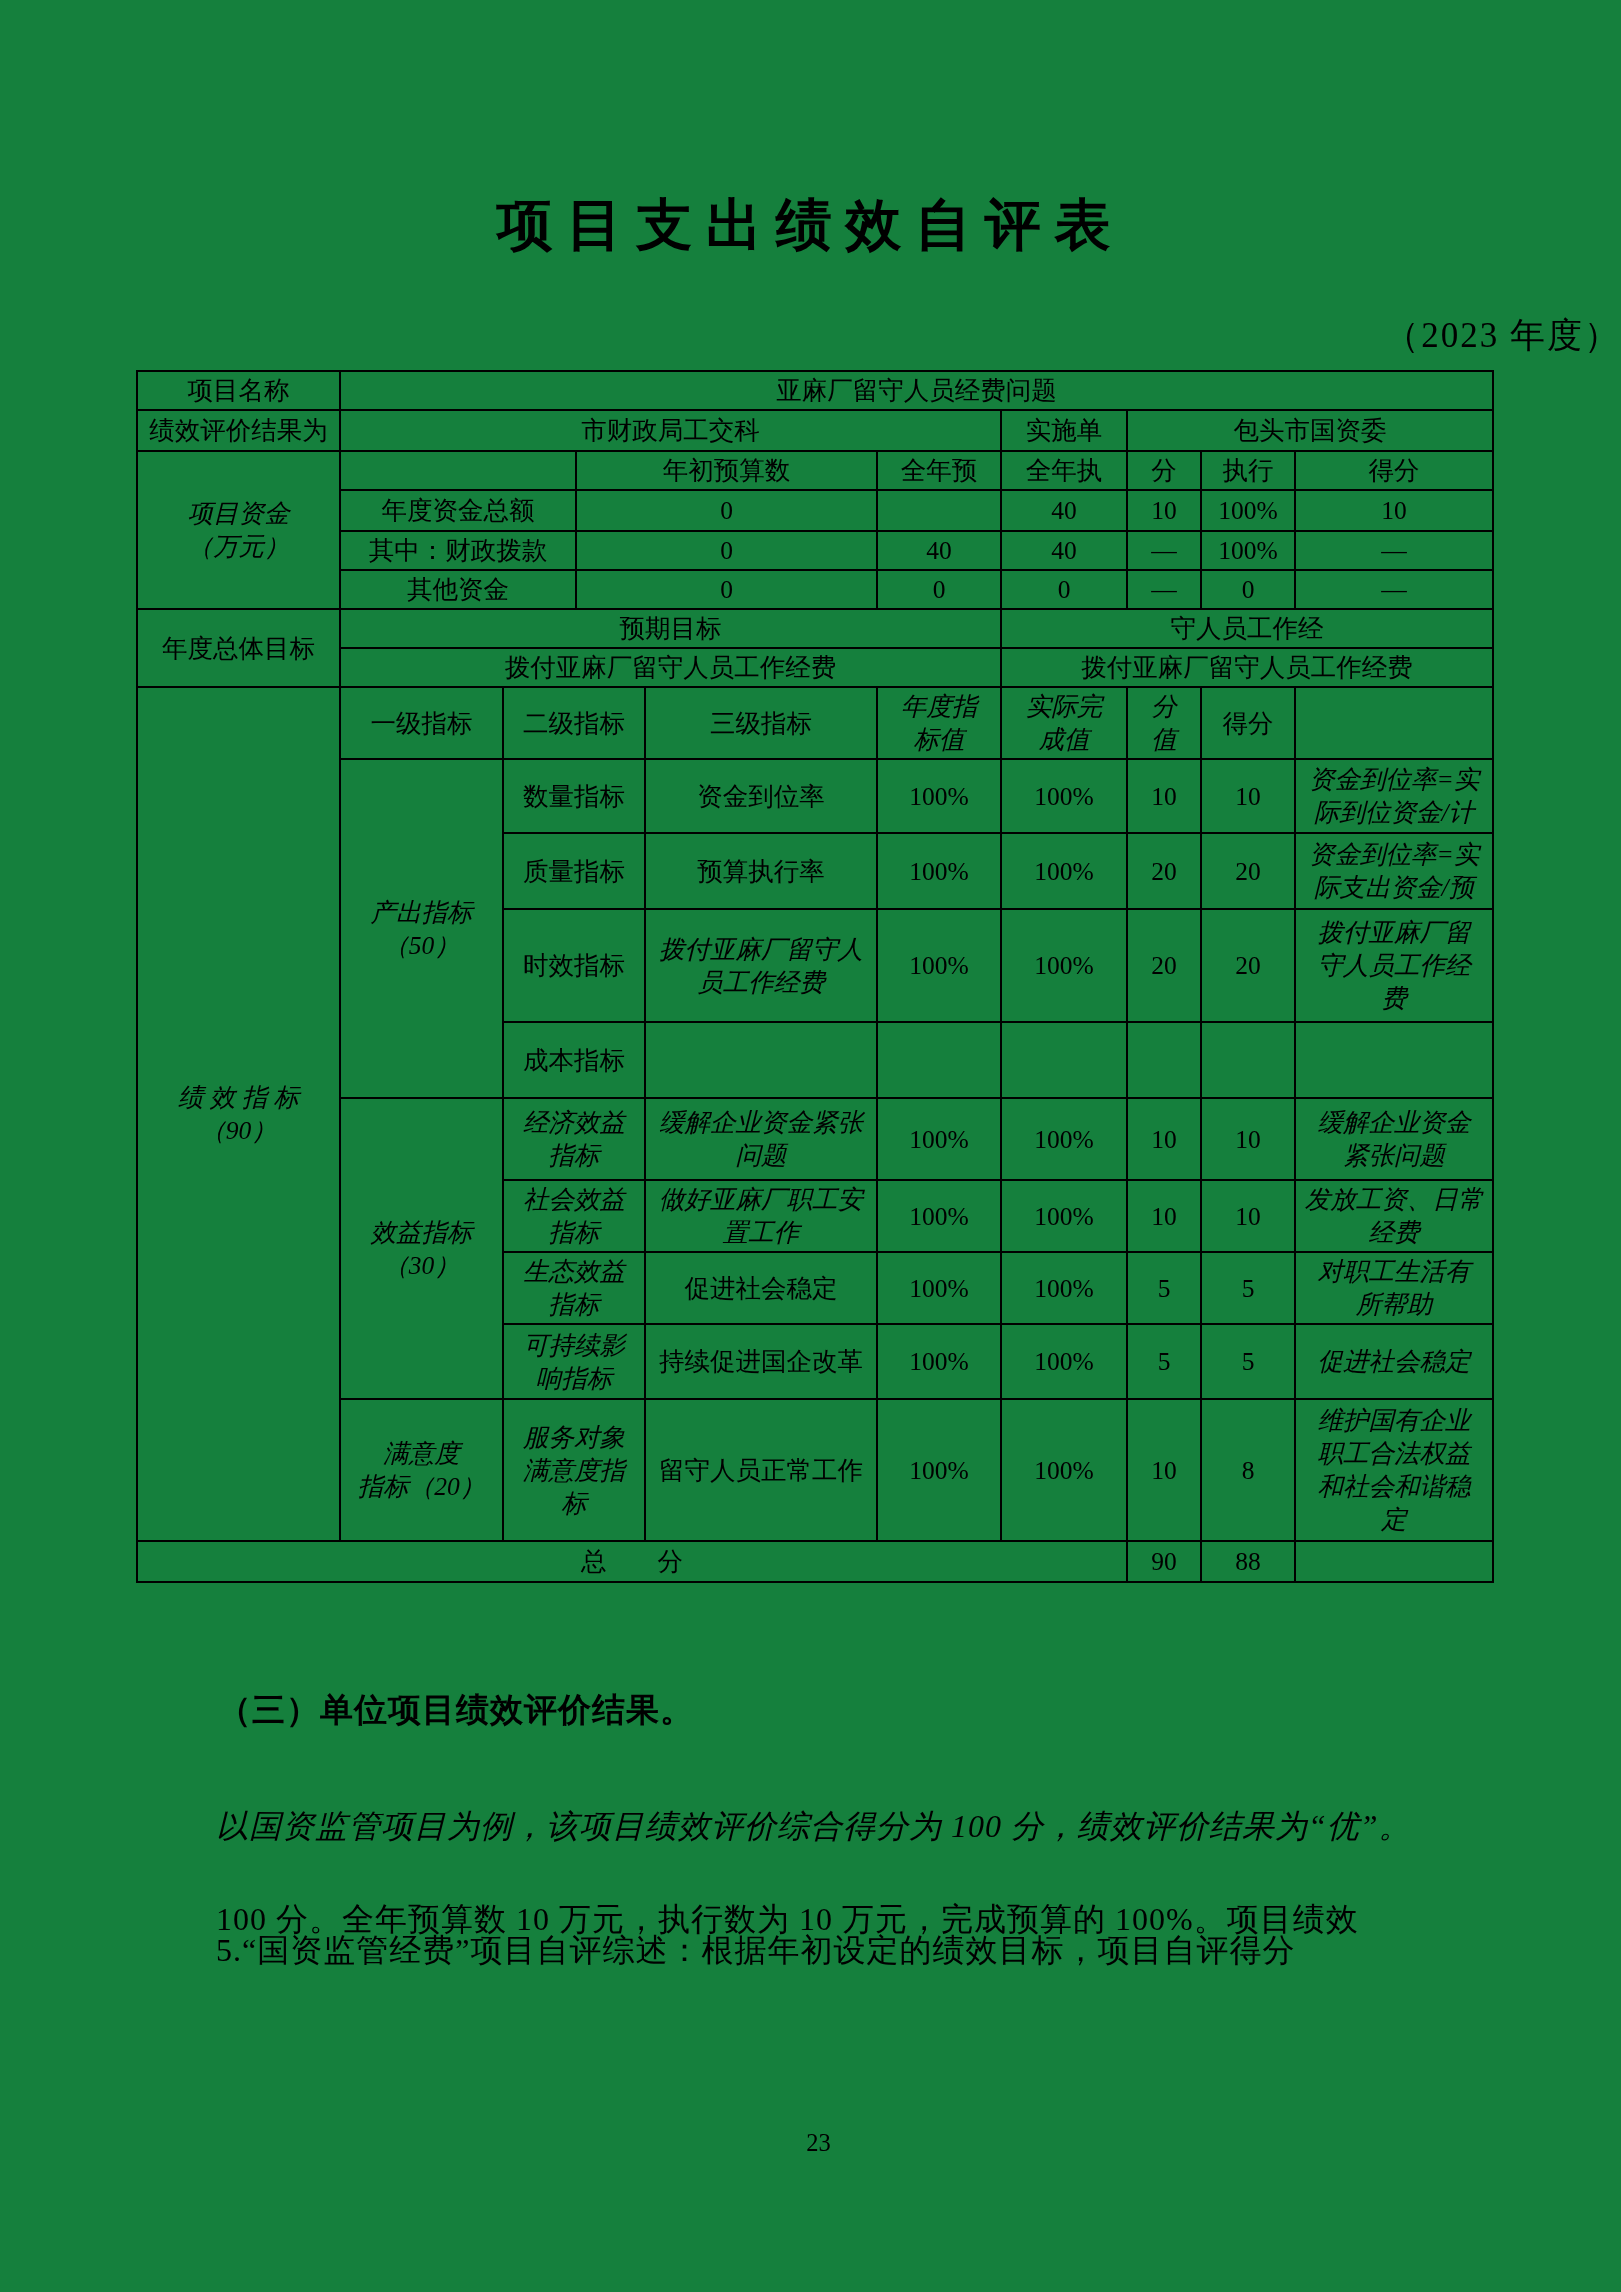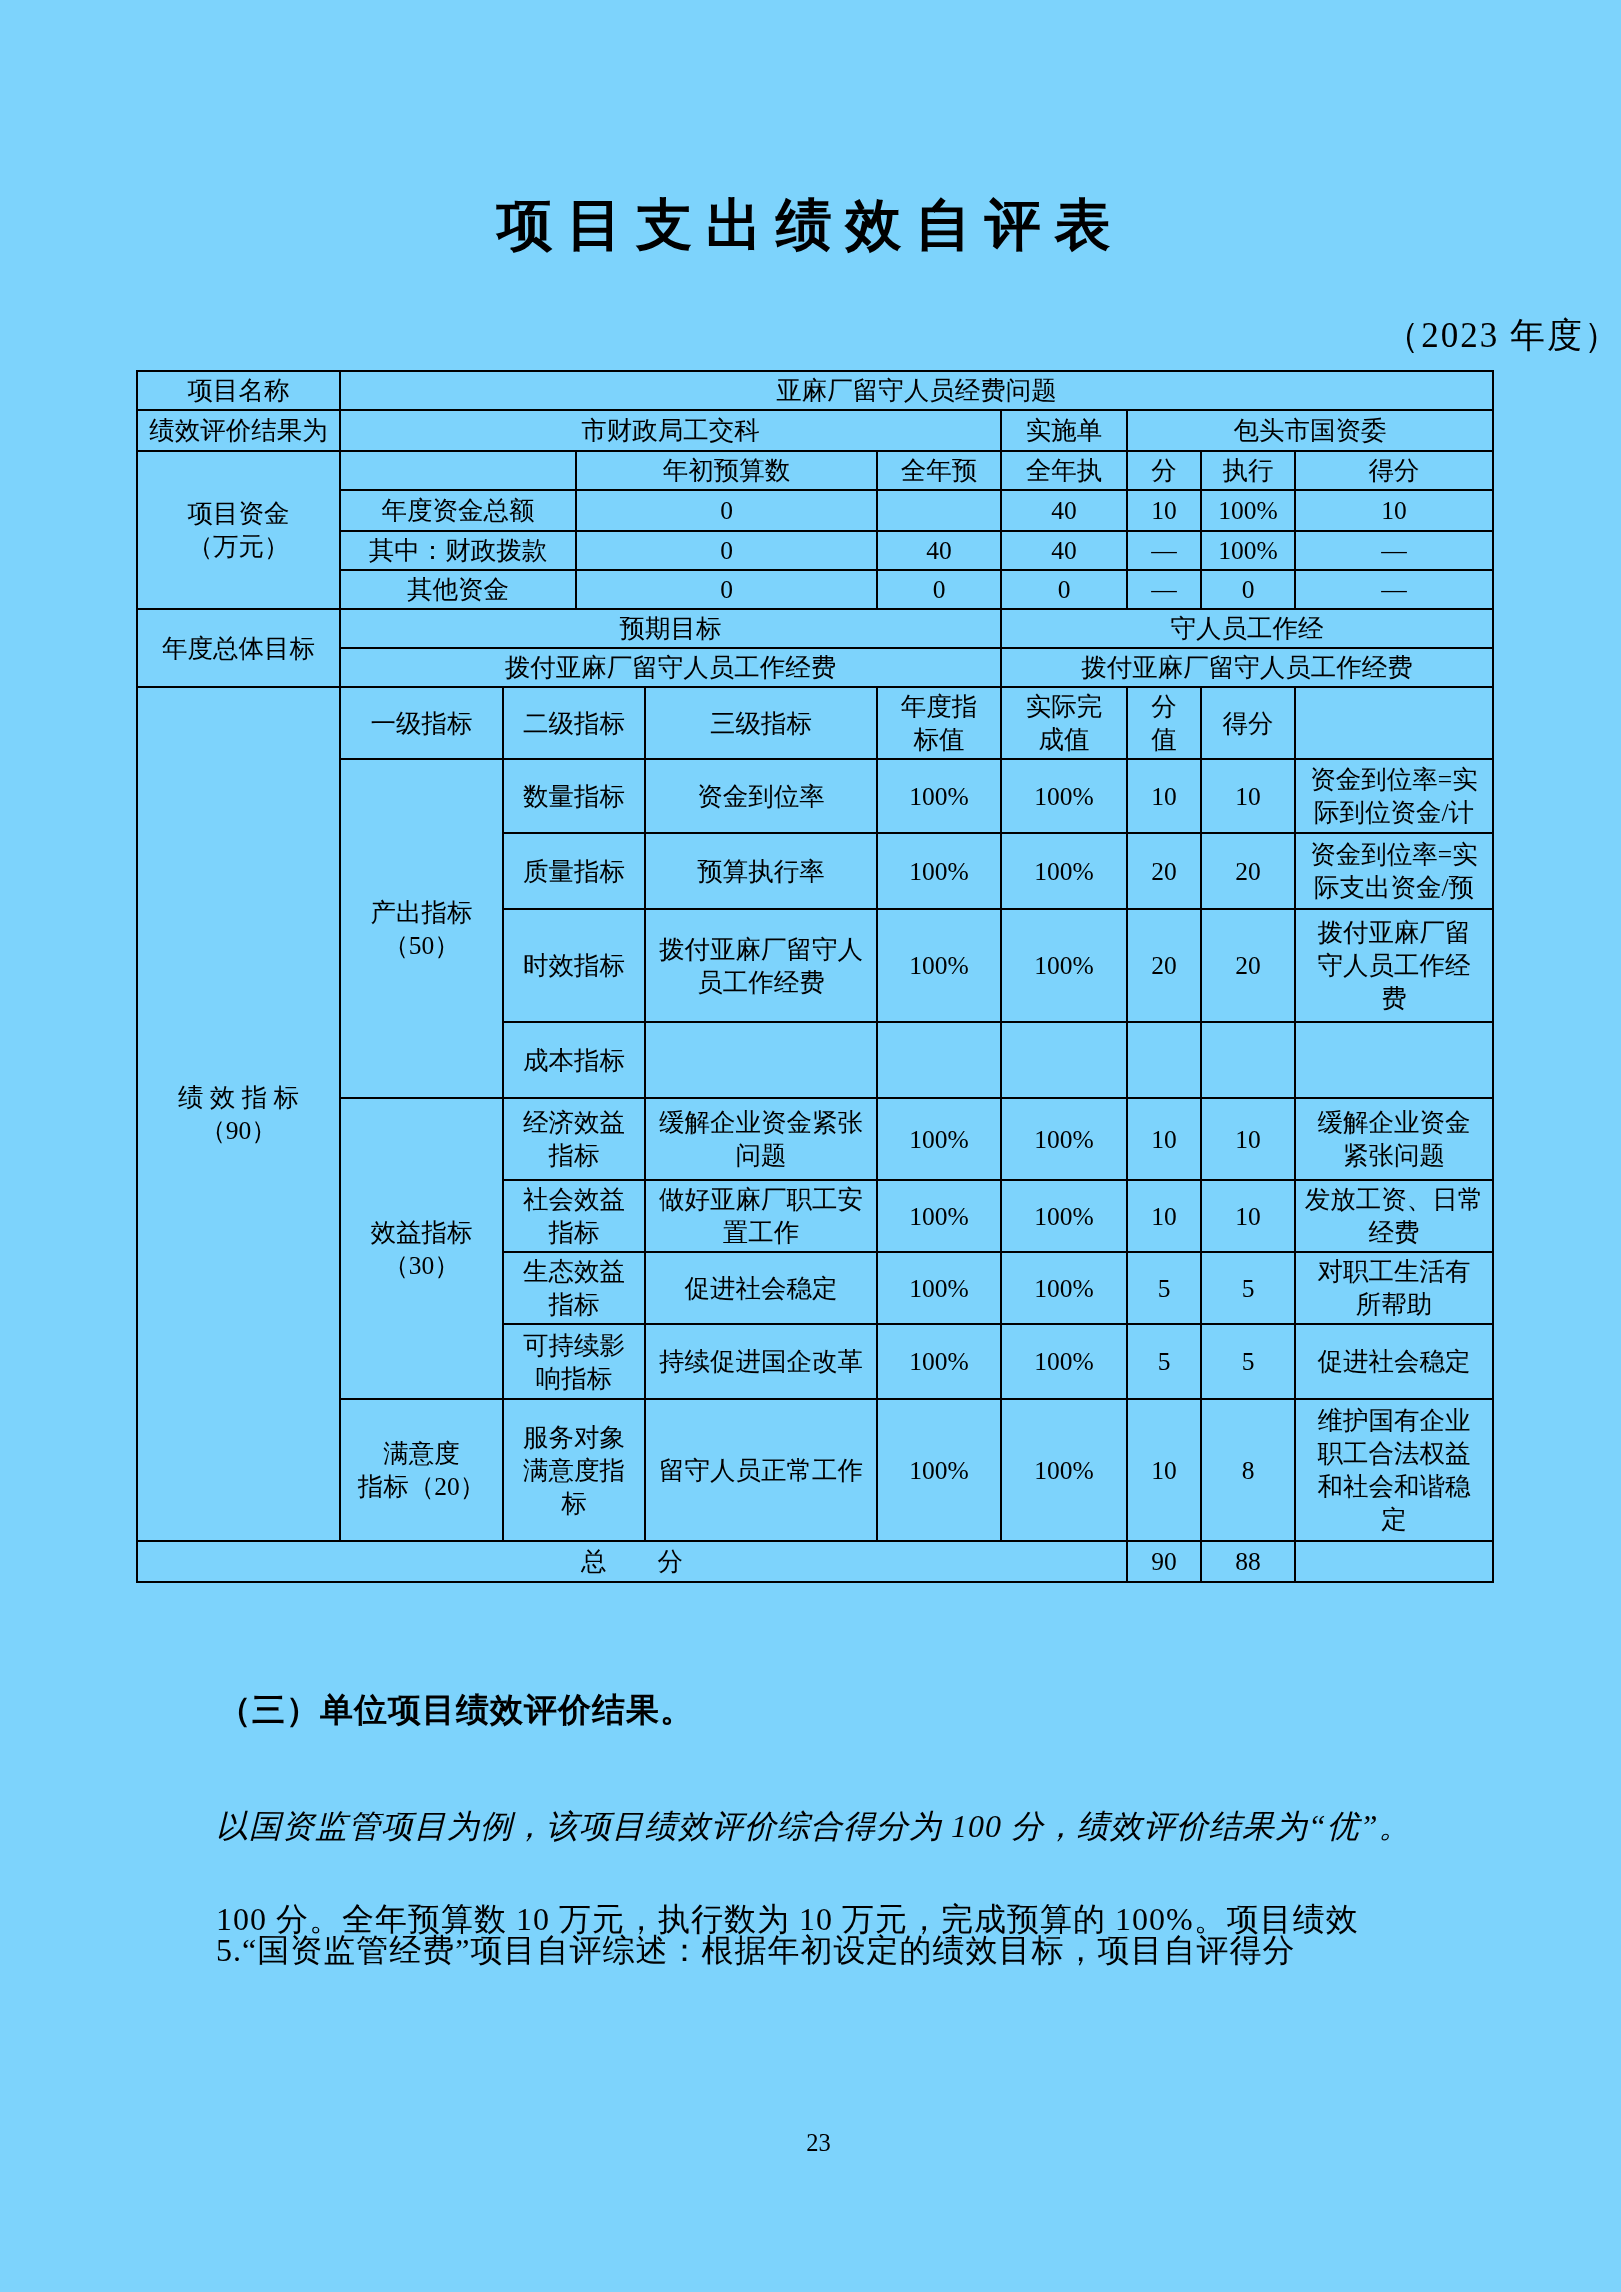--- a/index.html
+++ b/index.html
@@ -1,21 +1,21 @@
 <!DOCTYPE html>
 <html><head>
 <meta charset="utf-8">
 <style>
   * { margin:0; padding:0; box-sizing:border-box; }
   html,body { background:#888; }
   .page {
     position:relative;
     width:1621px; height:2293px;
     margin:0 auto;
-    background:#7dd3fc;
+    background:#15803d;
     color:#000;
     font-family:"Liberation Serif","DejaVu Serif",serif;
   }
   .doc-title {
     position:absolute; top:188px; left:0; right:0;
     text-align:center;
     font-size:56px; font-weight:700;
     letter-spacing:13.7px;
   }
   .doc-subtitle {
@@ -37,21 +37,21 @@
     line-height:33px;
     text-align:center;
     vertical-align:middle;
     padding:2px 5.9px;
     overflow:hidden;
   }
   tr.bt > td { border-top:2.9px solid #000; }
   td.left  { text-align:left; }
   td.right { text-align:right; }
   td.top   { vertical-align:top; }
-  td.pre   { white-space:pre-line; }
+  td.pre   { white-space:pre-line;font-style:italic; }
   
   tr.r1{height:32px} tr.r2{height:41px} tr.r3{height:37px} tr.r4{height:41px}
   tr.r5{height:37px} tr.r6{height:39px} tr.r7{height:37px} tr.r8{height:38px}
   tr.r9{height:66px} tr.r10{height:74px} tr.r11{height:76px} tr.r12{height:113px}
   tr.r13{height:76px} tr.r14{height:82px} tr.r15{height:66px} tr.r16{height:70px}
   tr.r17{height:75px} tr.r18{height:142px} tr.r19{height:41px}
 
   .sec-heading {
     position:absolute; top:1688px; left:218px;
     font-family:"Liberation Sans","DejaVu Sans",sans-serif;

